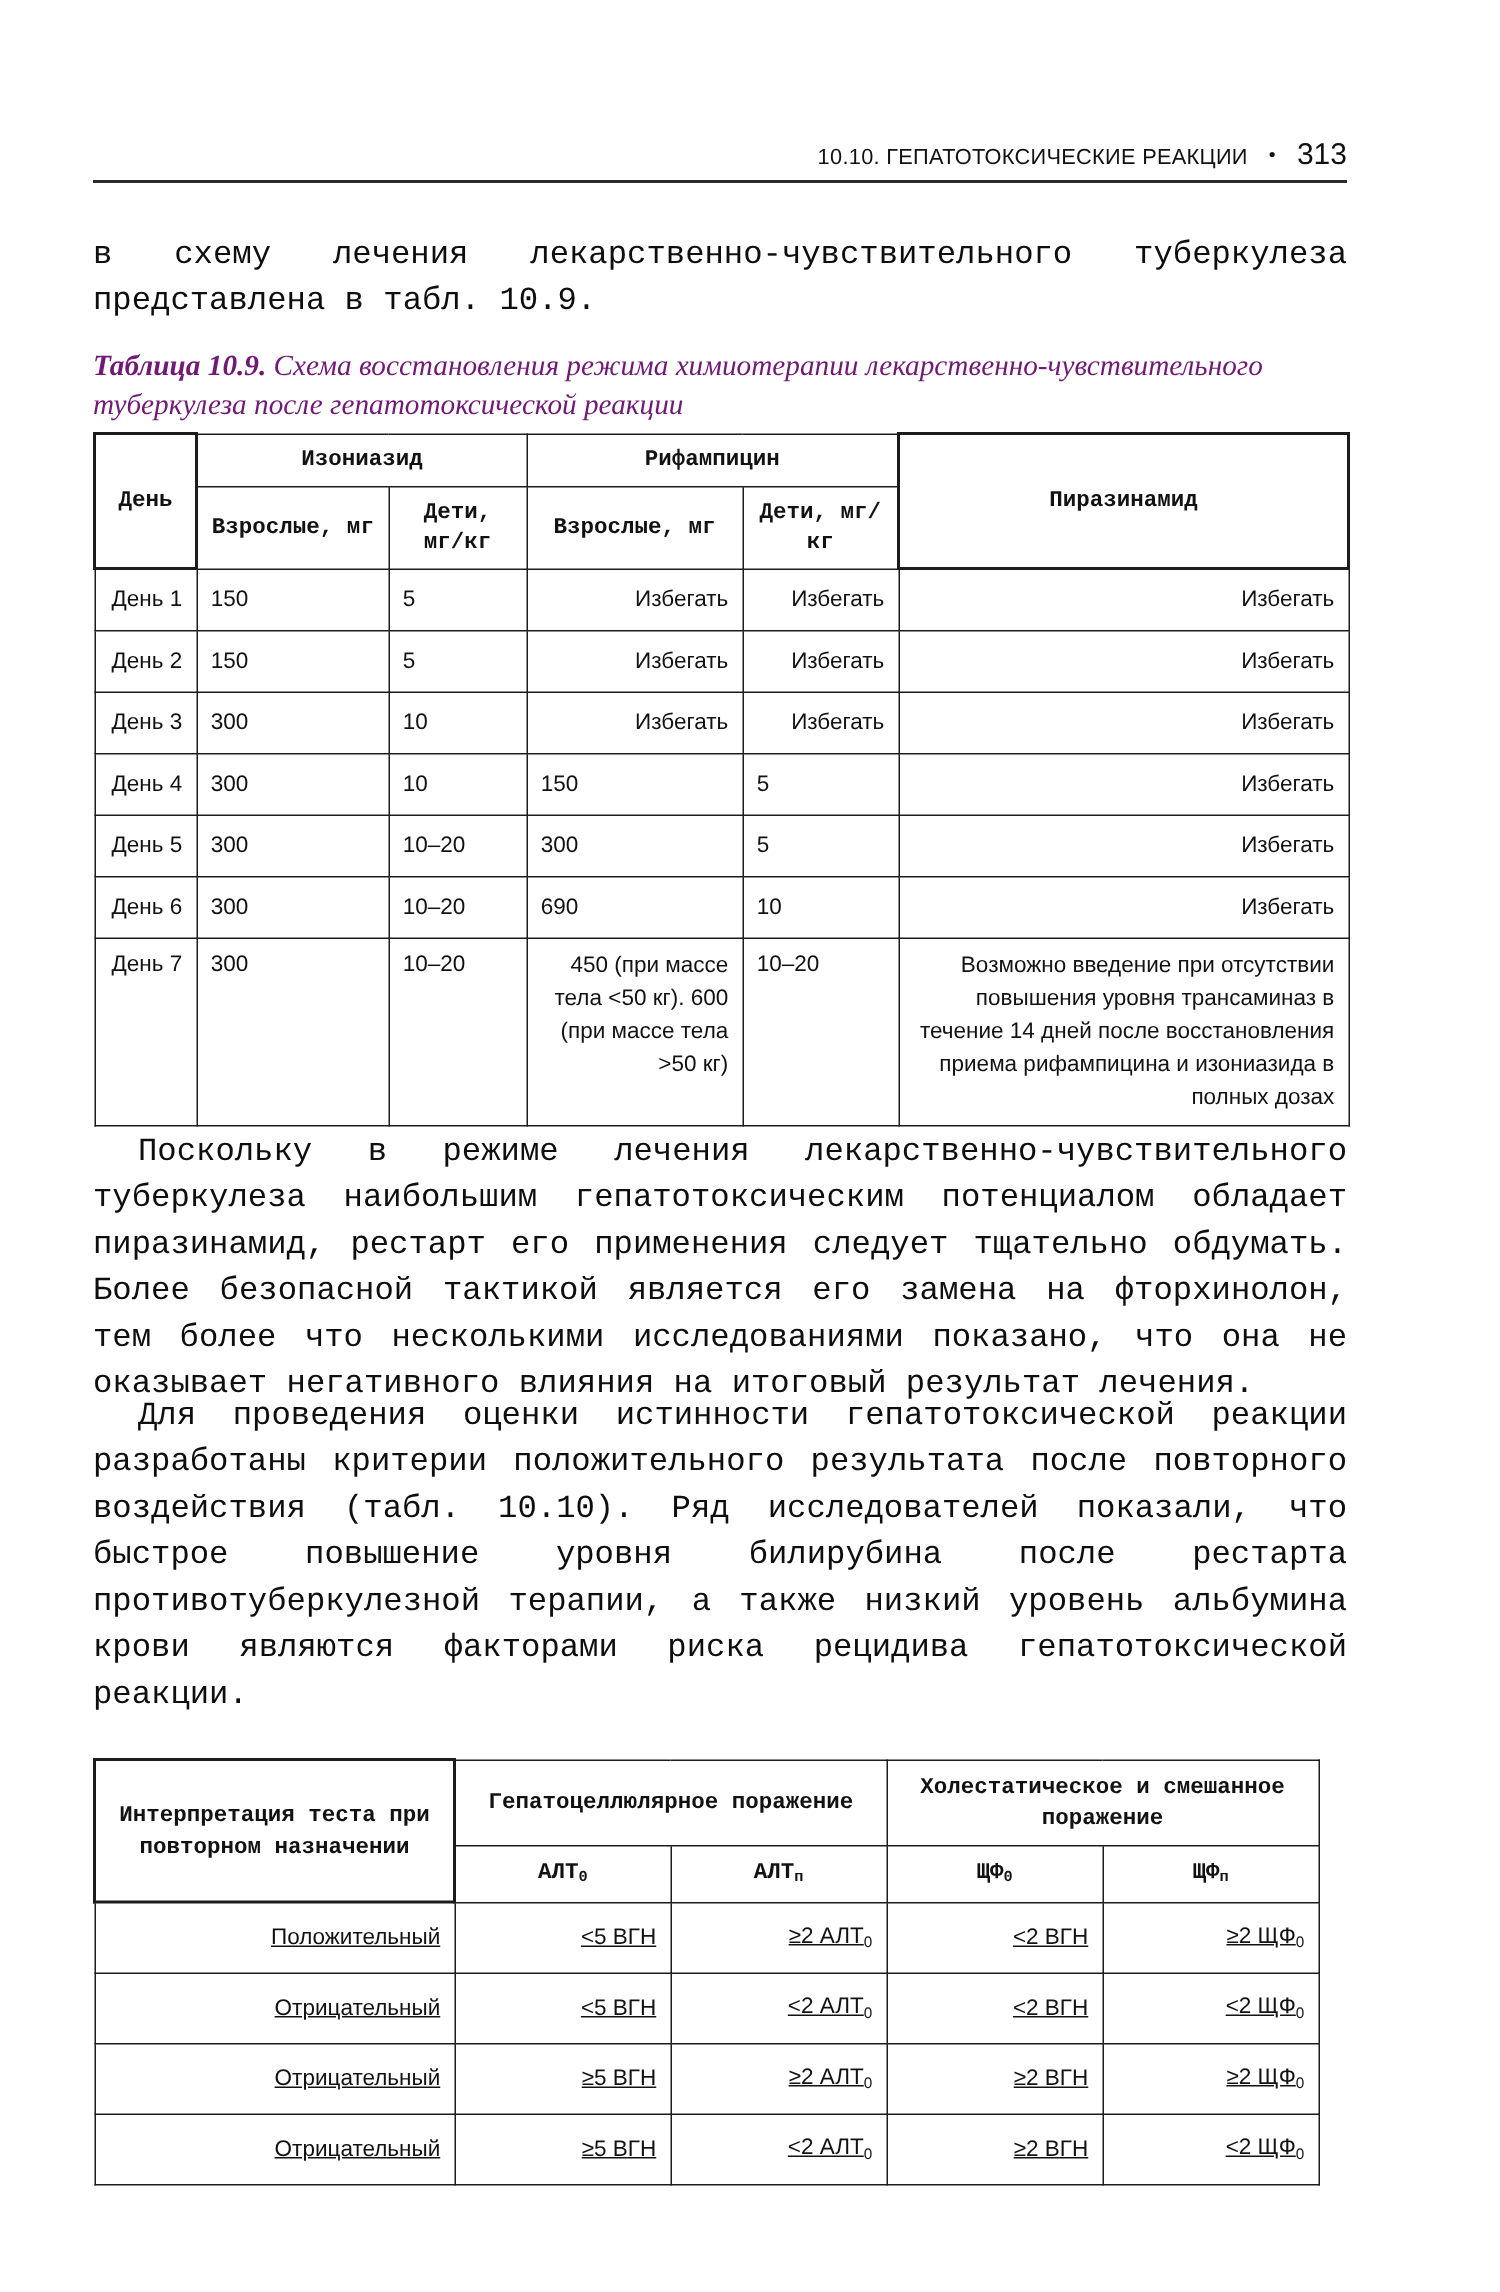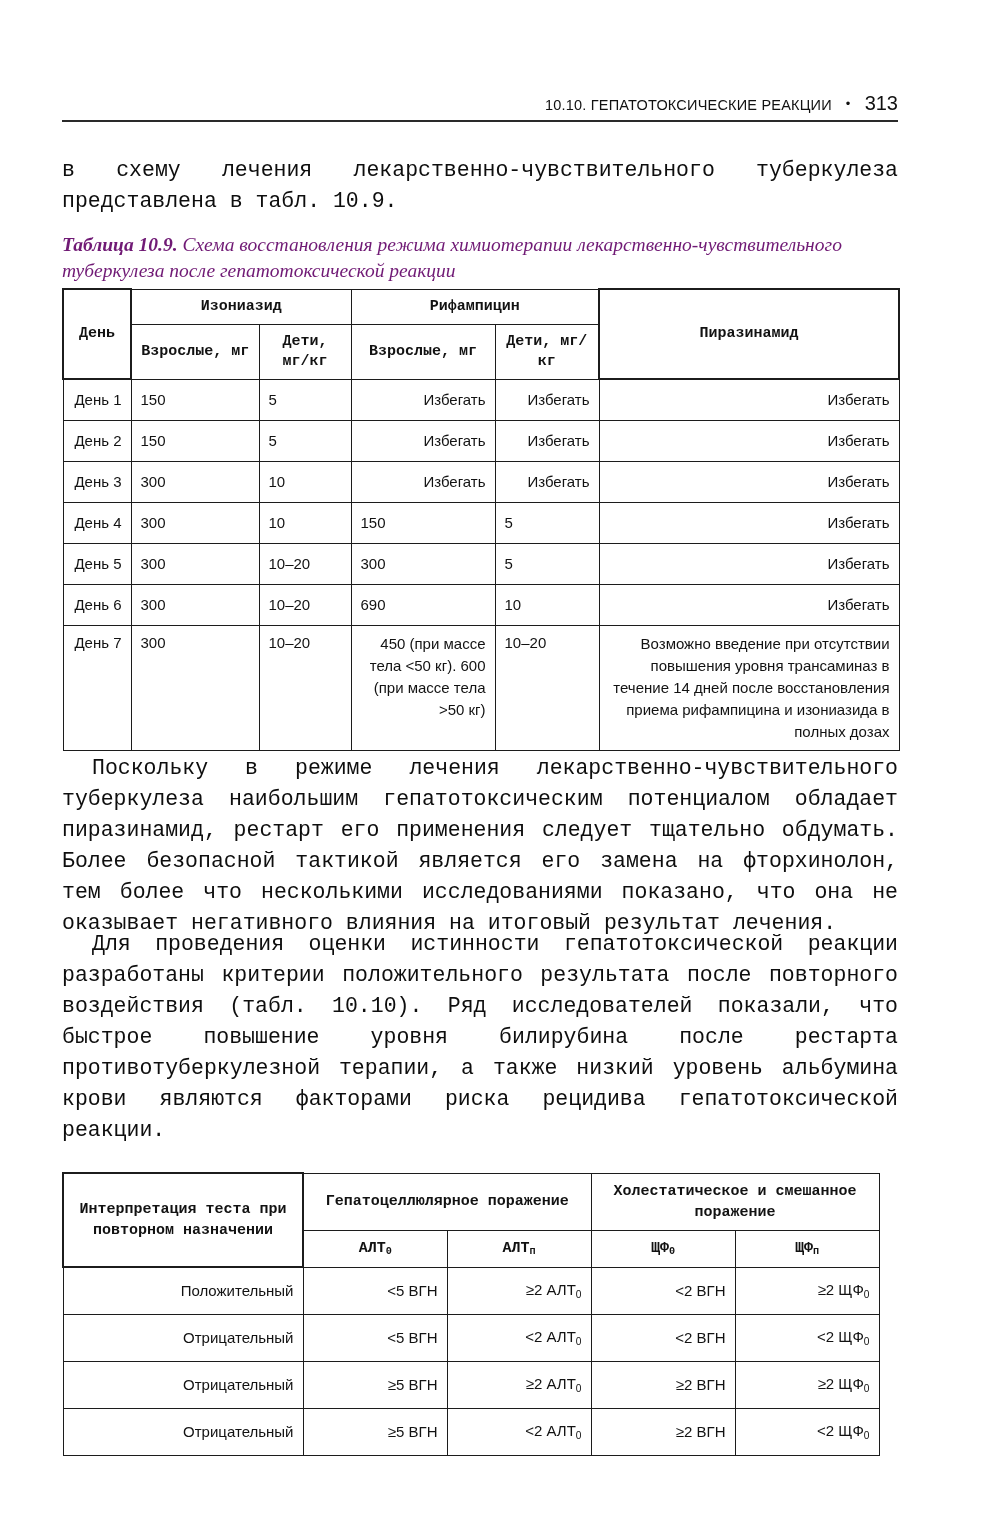--- a/index.html
+++ b/index.html
@@ -119,21 +119,21 @@
   #table-10-9 .c-rf-ch  { width: 104px; }
   #table-10-9 .c-pza    { width: 300px; }
   #table-10-9 tbody td { height: 26px; }
   #table-10-9 .day7 td { height: 104px; }
   #table-10-9 .multi { line-height: 22px; }
 
   
   #table-10-10 { left: 62px; top: 1172px; width: 816px; }
   #table-10-10 .c-interp { width: 240px; }
   #table-10-10 .c-v { width: 144px; }
-  #table-10-10 tbody td { height: 32px; }
+  #table-10-10 tbody td { height: 32px; text-decoration: underline; }
   #table-10-10 thead th { line-height: 21px; }
 
   sub {
     font-size: 0.68em;
     vertical-align: baseline;
     position: relative;
     top: 0.28em;
   }
 </style>
 </head>

